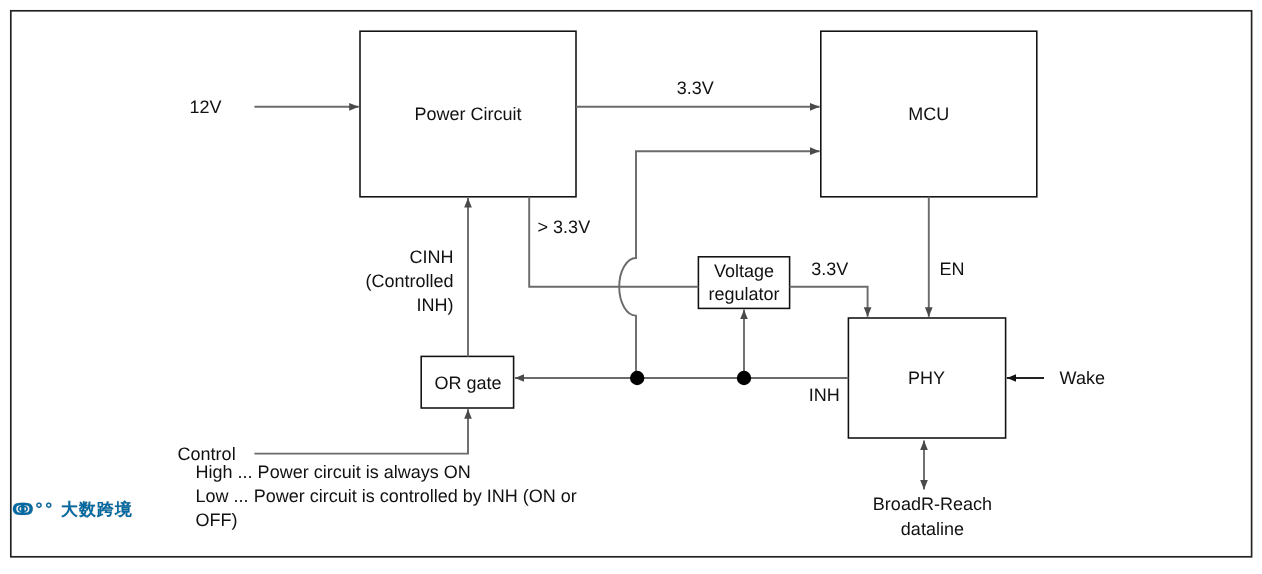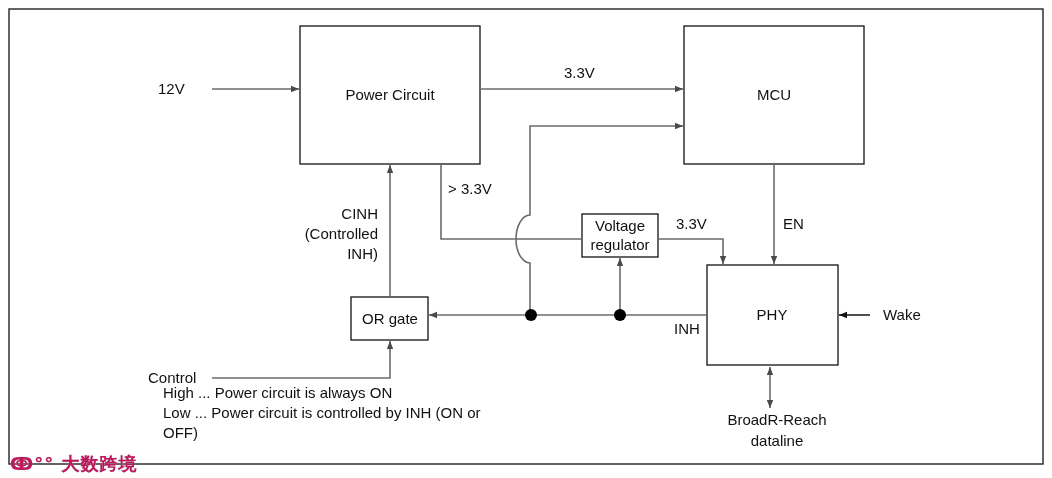--- a/index.html
+++ b/index.html
@@ -4,21 +4,21 @@
 <style>
   html, body { margin: 0; padding: 0; background: #ffffff; }
   body { width: 1052px; height: 478px; position: relative; overflow: hidden;
          font-family: "Liberation Sans", sans-serif; }
   #diagram { position: absolute; left: 0; top: 0; }
   .lbl { font-family: "Liberation Sans", sans-serif; font-size: 15px; fill: #111111; }
   .box { fill: #ffffff; stroke: #111111; stroke-width: 1.3; }
   .wire { fill: none; stroke: #6b6b6b; stroke-width: 1.6; }
   .dot { fill: #000000; }
   .frame { fill: none; stroke: #222222; stroke-width: 1.4; }
-  .wm { position: absolute; left: 10px; top: 452px; font-size: 18px; color: #be185d;
+  .wm { position: absolute; left: 10px; top: 416px; font-size: 14px; color: #0369a1;
         font-family: "DejaVu Sans", sans-serif; letter-spacing: 1px; font-weight: bold;
         text-shadow: 0 0 1px #bbbbbb; }
 </style>
 </head>
 <body>
 
 <svg id="diagram" width="1052" height="478" viewBox="0 0 1052 478" xmlns="http://www.w3.org/2000/svg">
   <defs>
     <marker id="arr" viewBox="0 0 10 10" refX="10" refY="5" markerWidth="8" markerHeight="8" orient="auto-start-reverse" markerUnits="userSpaceOnUse">
       <path d="M0,1 L10,5 L0,9 z" fill="#4a4a4a"></path>

